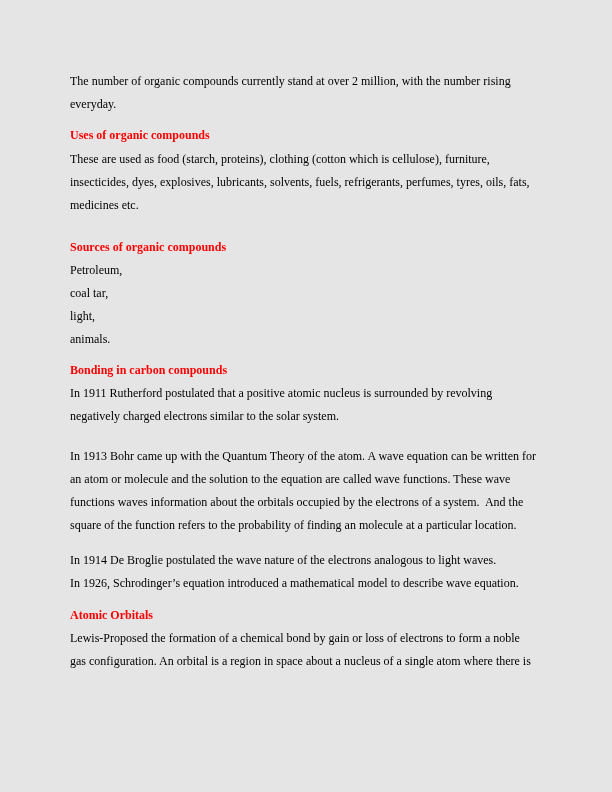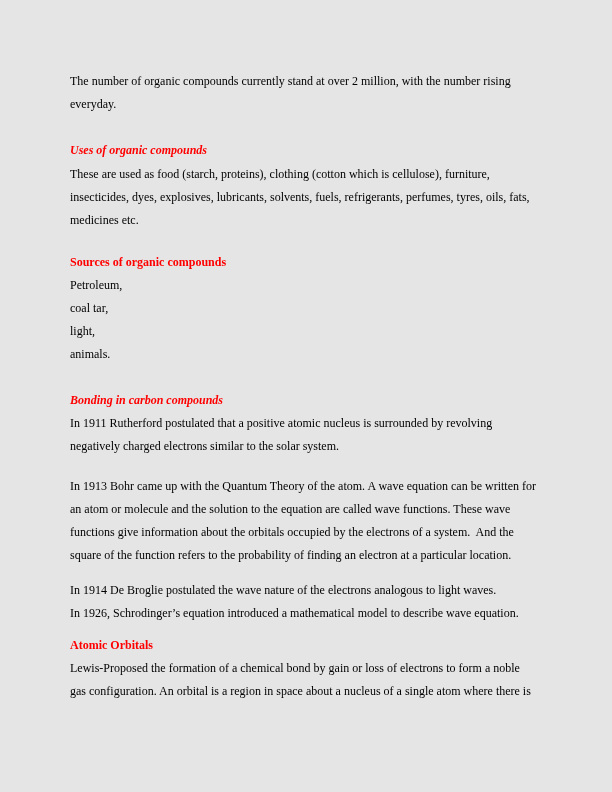--- a/index.html
+++ b/index.html
@@ -22,21 +22,21 @@
   .line {
     line-height: 23px;
     white-space: pre;
   }
   .heading {
     line-height: 23px;
     white-space: pre;
     color: #ff0000;
     font-weight: bold;
   }
-  .mt7  { margin-top: 23px; font-style: italic; }
+  .mt7  { margin-top: 8px; }
   .mt1  { margin-top: 1px; }
   .mt19 { margin-top: 19px; }
   .mt17 { margin-top: 17px; }
   .mt12 { margin-top: 12px; }
   .mt9  { margin-top: 9px; }
 </style>
 </head>
 <body>
 
 <div class="page">
@@ -66,22 +66,22 @@
   <div class="heading mt7">Bonding in carbon compounds</div>
 
   <div>
     <div class="line">In 1911 Rutherford postulated that a positive atomic nucleus is surrounded by revolving</div>
     <div class="line">negatively charged electrons similar to the solar system.</div>
   </div>
 
   <div class="mt17">
     <div class="line">In 1913 Bohr came up with the Quantum Theory of the atom. A wave equation can be written for</div>
     <div class="line">an atom or molecule and the solution to the equation are called wave functions. These wave</div>
-    <div class="line">functions give information about the orbitals occupied by the electrons of a system.  And the</div>
-    <div class="line">square of the function refers to the probability of finding an electron at a particular location.</div>
+    <div class="line">functions waves information about the orbitals occupied by the electrons of a system.  And the</div>
+    <div class="line">square of the function refers to the probability of finding an molecule at a particular location.</div>
   </div>
 
   <div class="mt12">
     <div class="line">In 1914 De Broglie postulated the wave nature of the electrons analogous to light waves.</div>
     <div class="line">In 1926, Schrodinger’s equation introduced a mathematical model to describe wave equation.</div>
   </div>
 
   <div class="heading mt9">Atomic Orbitals</div>
 
   <div>

